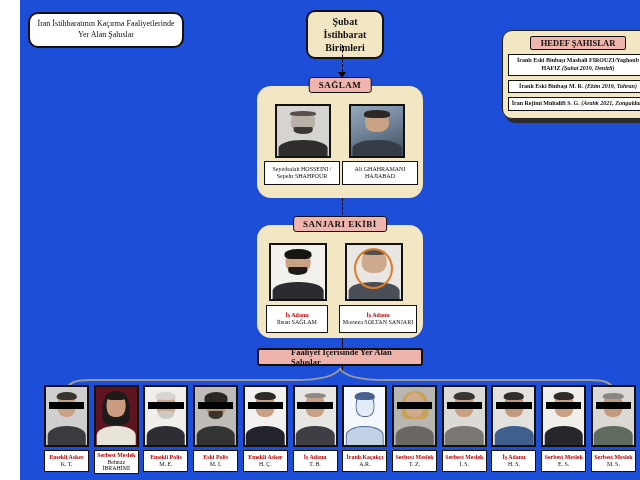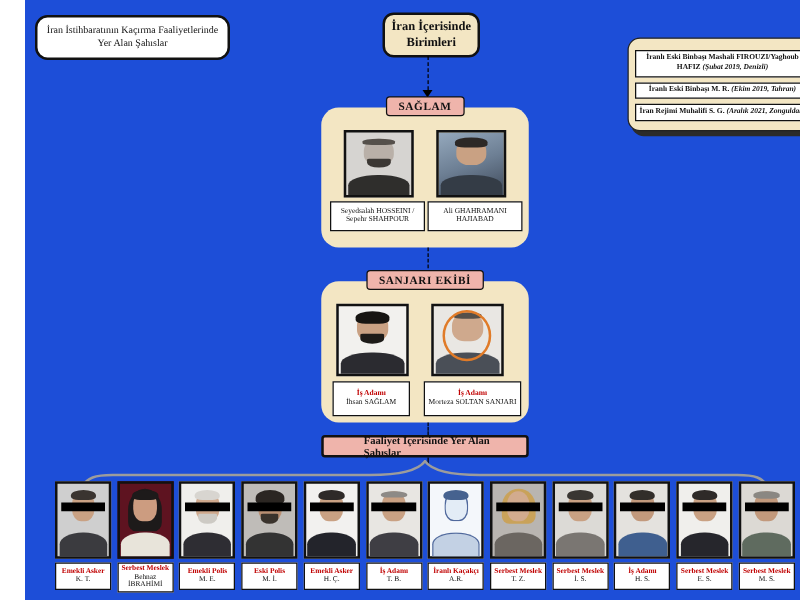--- a/index.html
+++ b/index.html
@@ -102,23 +102,24 @@
   .plabel .role{font-size:5.9px;}
   .plabel .pname{font-size:5.9px;}
 </style>
 </head>
 <body>
 
 <div class="canvas">
 
   <div class="sidenote">İran İstihbaratının Kaçırma Faaliyetlerinde Yer Alan Şahıslar</div>
 
-  <div class="root">İran İçerisinde Birimleri</div>
+  <div class="root">Şubat İstihbarat Birimleri</div>
 
   <div class="hedef">
+    <div class="htab">HEDEF ŞAHISLAR</div>
     <div class="hitem">
       <span>İranlı Eski Binbaşı Mashali FIROUZI/Yaghoub HAFIZ</span>
       <span class="hdetail">(Şubat 2019, Denizli)</span>
     </div>
     <div class="hitem">
       <span>İranlı Eski Binbaşı M. R.</span>
       <span class="hdetail">(Ekim 2019, Tahran)</span>
     </div>
     <div class="hitem">
       <span>İran Rejimi Muhalifi S. G.</span>

